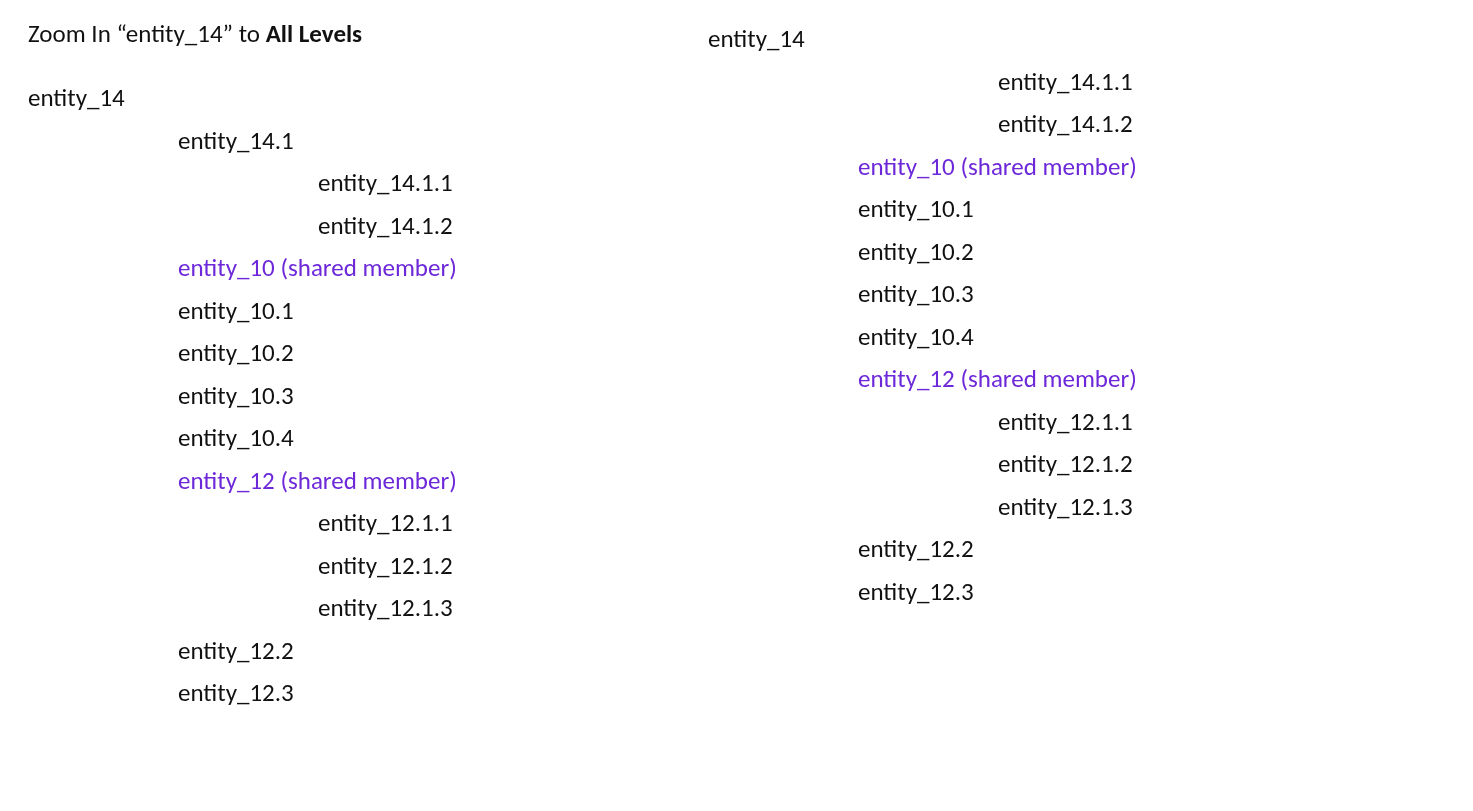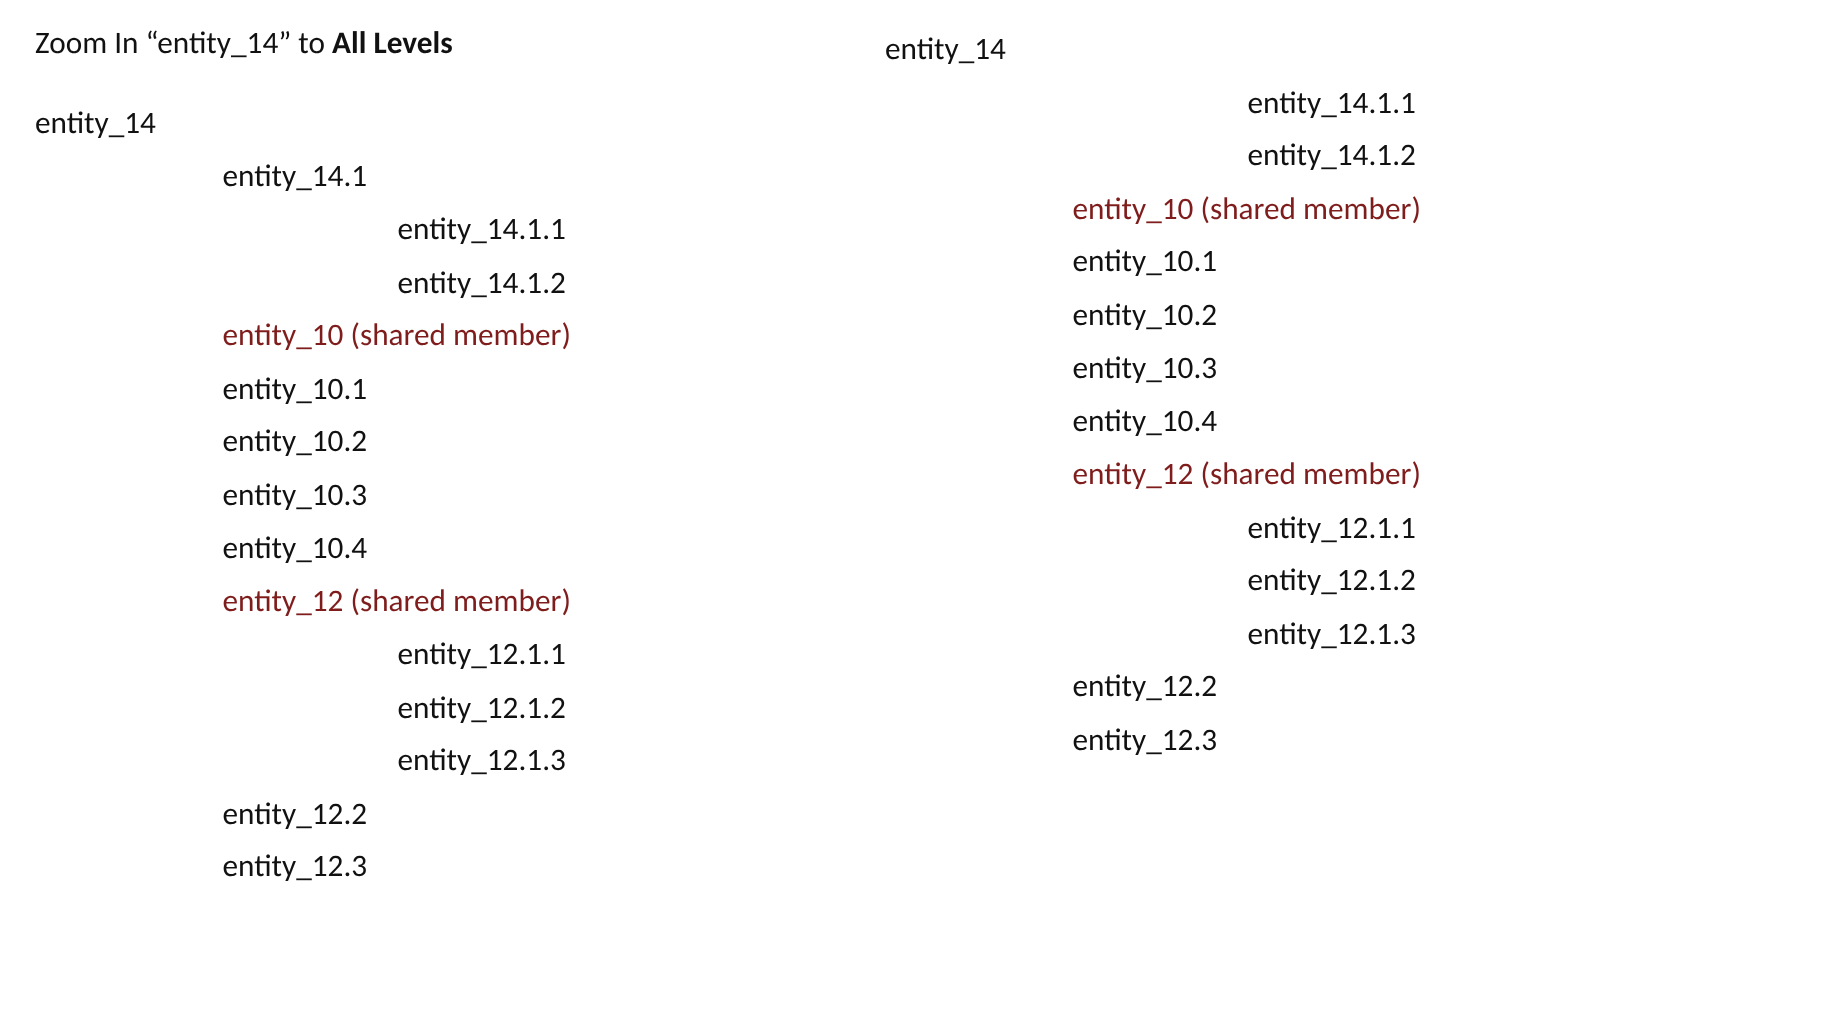--- a/index.html
+++ b/index.html
@@ -32,21 +32,21 @@
   .tree {
     line-height: 1.7;
   }
   .row {
     white-space: nowrap;
   }
   .ind-0 { padding-left: 0px; }
   .ind-1 { padding-left: 150px; }
   .ind-2 { padding-left: 290px; }
   .shared {
-    color: #7f1d1d;
+    color: #6d28d9;
   }
 </style>
 </head>
 <body>
 
 <div class="page">
 
   <div class="col">
     <div class="heading">
       <span>Zoom In “entity_14” to </span><span class="bold">All Levels</span>

